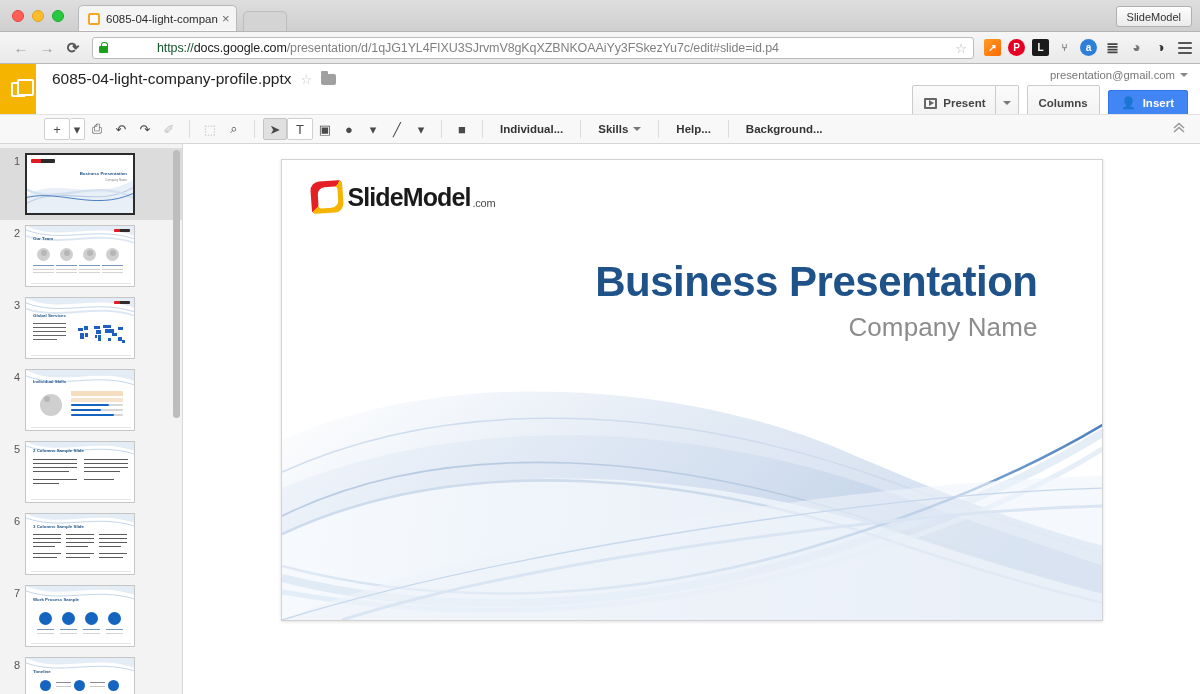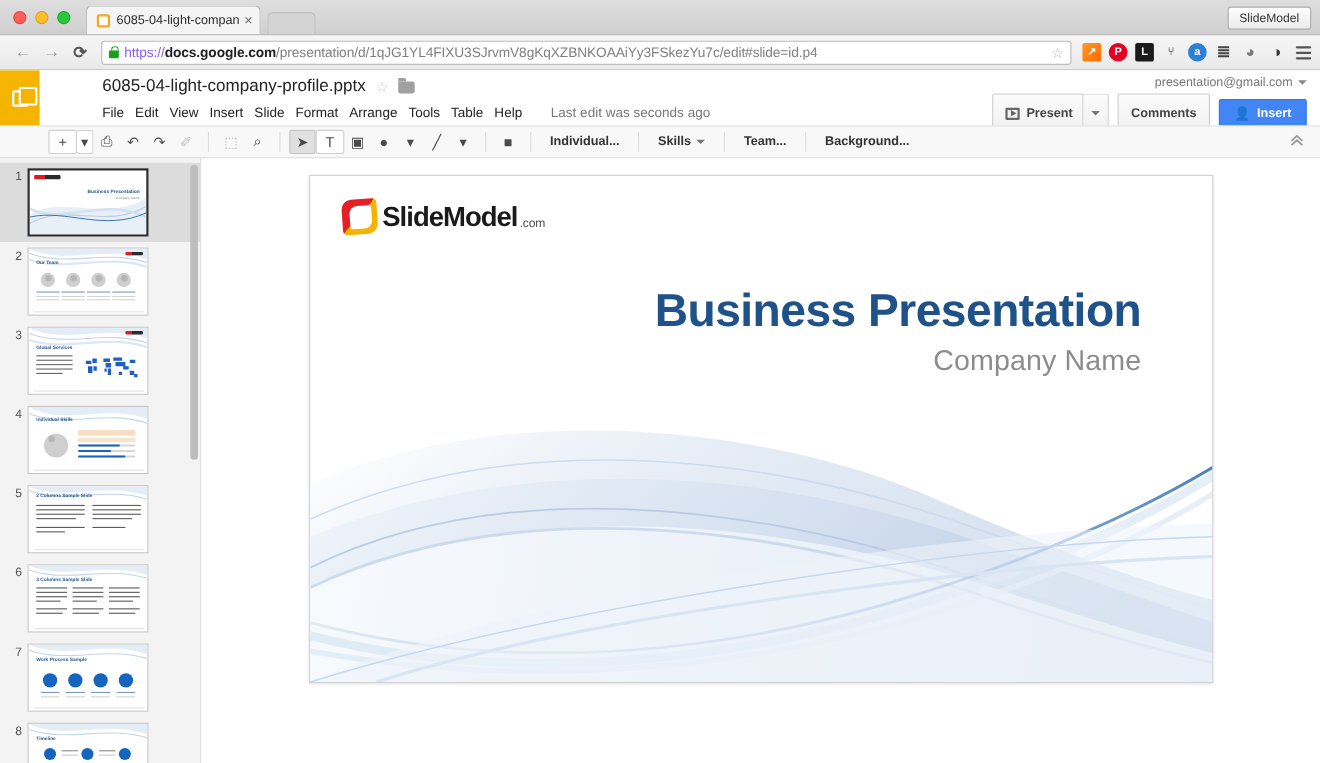--- a/index.html
+++ b/index.html
@@ -96,22 +96,22 @@
   .lock {
     width: 9px; height: 7px; position: relative; flex: 0 0 9px;
     background: #1aa01a; border-radius: 1px; margin-top: 3px;
   }
   .lock::before {
     content:''; position: absolute; left: 2px; top: -4px;
     width: 5px; height: 5px; border: 1.5px solid #1aa01a;
     border-bottom: none; border-radius: 3px 3px 0 0;
   }
   .url { font-size: 12.5px; white-space: nowrap; overflow: hidden; letter-spacing: -0.1px; }
-  .url .scheme { color: #8b5cf6; }
-  .url .host { color: #202020; font-weight: bold; }
+  .url .scheme { color: #14532d; margin-left: 44px; }
+  .url .host { color: #202020; font-weight: normal; }
   .url .path { color: #808080; }
   .star {
     position: absolute; right: 6px; top: 3px;
     font-size: 13px; color: #b5b5b5;
   }
   .ext-icons { display: flex; align-items: center; gap: 7px; padding-left: 4px; }
   .ext { width: 17px; height: 17px; border-radius: 2px; display: block;
          font-size: 10px; color: #fff; text-align: center; line-height: 17px; font-weight: bold; }
   .ext.chart { background: linear-gradient(135deg,#ff9a28,#ff6a00); }
   .ext.pin { background: #e60023; border-radius: 50%; }
@@ -120,21 +120,21 @@
   .ext.amz { background: #2f7fd8; border-radius: 50%; }
   .ext.buf { background: transparent; color: #444; font-size: 15px; }
   .ext.glob { background: transparent; color: #777; font-size: 14px; }
   .ext.owl { background: transparent; color: #333; font-size: 14px; }
   .hamburger { width: 14px; display: flex; flex-direction: column; gap: 3px; margin-left: 2px; }
   .hamburger i { display: block; height: 2px; background: #555; border-radius: 1px; }
 
   
   .app { position: relative; background: #fff; }
 
-  .gheader { height: 50px; display: flex; align-items: stretch; position: relative; background: #fff; gap: 41px; }
+  .gheader { height: 50px; display: flex; align-items: stretch; position: relative; background: #fff; }
   .glogo {
     width: 36px; height: 50px; background: #f4b400;
     display: flex; align-items: center; justify-content: center;
   }
   .glogo .sheet {
     width: 15px; height: 15px; border: 2px solid #fff; border-radius: 2px;
     position: relative;
   }
   .glogo .sheet::after {
     content:''; position: absolute; left: 4px; top: -5px;
@@ -356,52 +356,39 @@
       <div class="glogo">
           <span class="sheet"></span>
         </div>
 
       <div class="gtitlewrap">
         <div class="doctitle-row">
           <span class="doctitle">6085-04-light-company-profile.pptx</span>
           <span class="star-doc">☆</span>
           <span class="folder-ico"></span>
         </div>
-        <div class="menubar">
-          <span class="menu-item">File</span>
-          <span class="menu-item">Edit</span>
-          <span class="menu-item">View</span>
-          <span class="menu-item">Insert</span>
-          <span class="menu-item">Slide</span>
-          <span class="menu-item">Format</span>
-          <span class="menu-item">Arrange</span>
-          <span class="menu-item">Tools</span>
-          <span class="menu-item">Table</span>
-          <span class="menu-item">Help</span>
-          <span class="lastedit">Last edit was seconds ago</span>
-        </div>
       </div>
 
       <div class="header-right">
         <div class="acct">
           <span>presentation@gmail.com</span>
           <span class="caret"></span>
         </div>
         <div class="hdr-buttons">
           <div style="display:flex">
             <div class="btn present">
               <span class="present-ico"></span>
               <span>Present</span>
             </div>
             <div class="btn present-caret">
               <span class="caret-dn"></span>
             </div>
           </div>
           <div class="btn">
-            <span>Comments</span>
+            <span>Columns</span>
           </div>
           <div class="btn share">
             <span class="share-ico">👤</span>
             <span>Insert</span>
           </div>
         </div>
       </div>
     </div>
 
     <div class="toolbar">
@@ -427,21 +414,21 @@
       <span class="tsep"></span>
       <span class="tbtn">■</span>
       <span class="tsep"></span>
       <span class="tlabel">Individual...</span>
       <span class="tsep"></span>
       <span class="tlabel">
         <span>Skills</span>
         <span class="caret-dn"></span>
       </span>
       <span class="tsep"></span>
-      <span class="tlabel">Team...</span>
+      <span class="tlabel">Help...</span>
       <span class="tsep"></span>
       <span class="tlabel">Background...</span>
       <span class="collapse">
         <svg width="14" height="12" viewBox="0 0 14 12">
           <path d="M2 6 L7 1.5 L12 6" fill="none" stroke="#9a9a9a" stroke-width="1.6"></path>
           <path d="M2 10 L7 5.5 L12 10" fill="none" stroke="#9a9a9a" stroke-width="1.6"></path>
         </svg>
       </span>
     </div>
 

